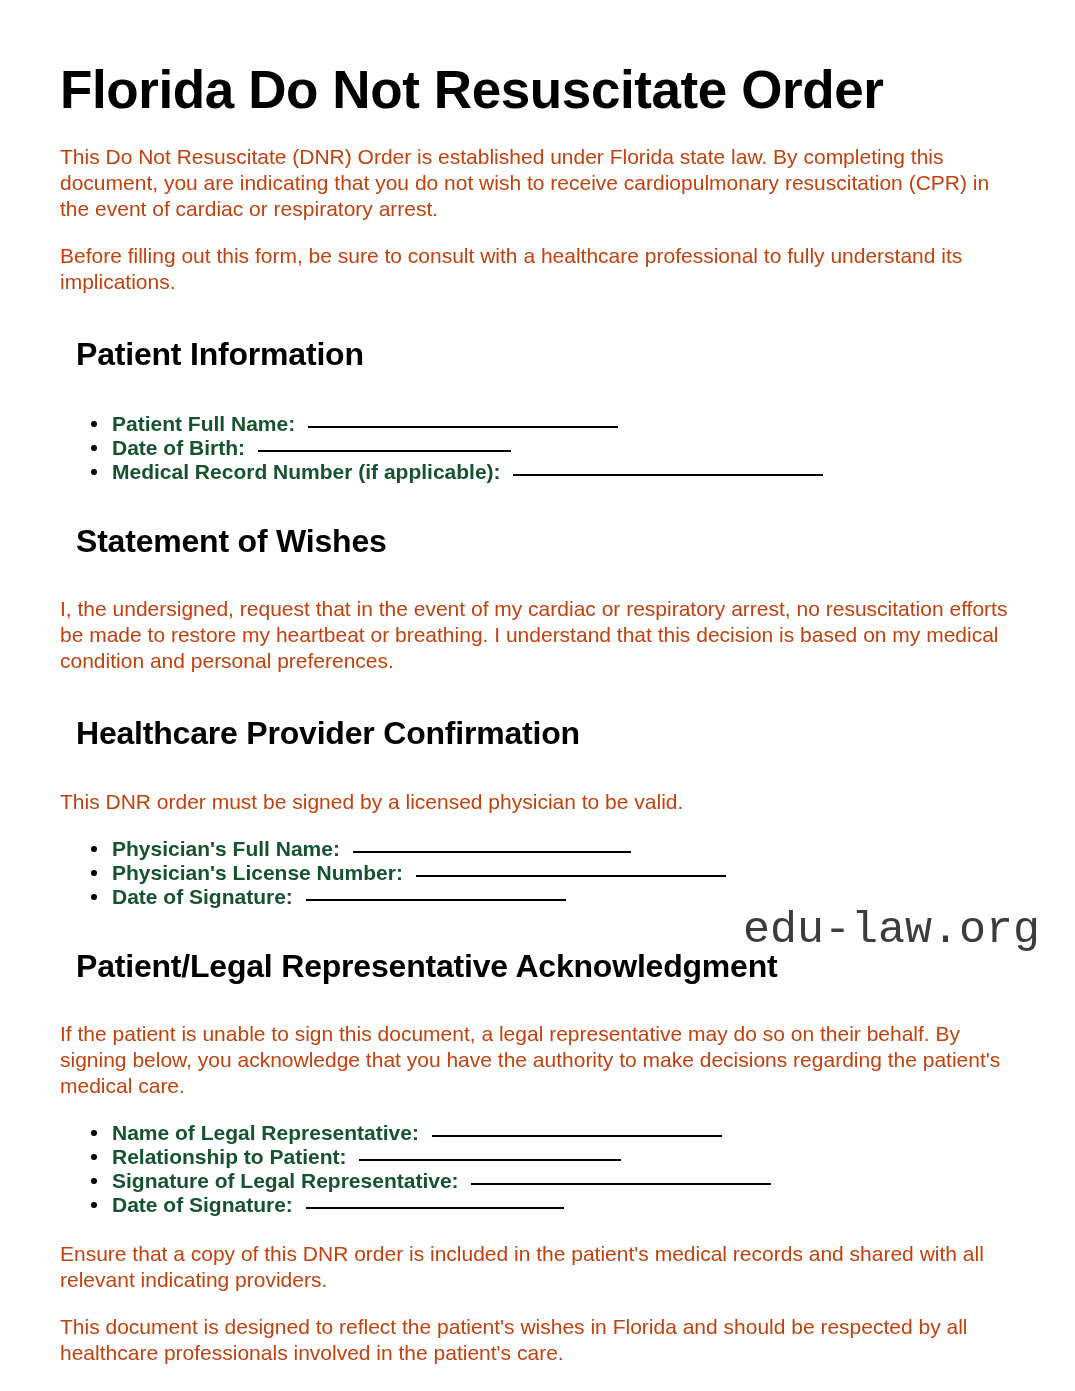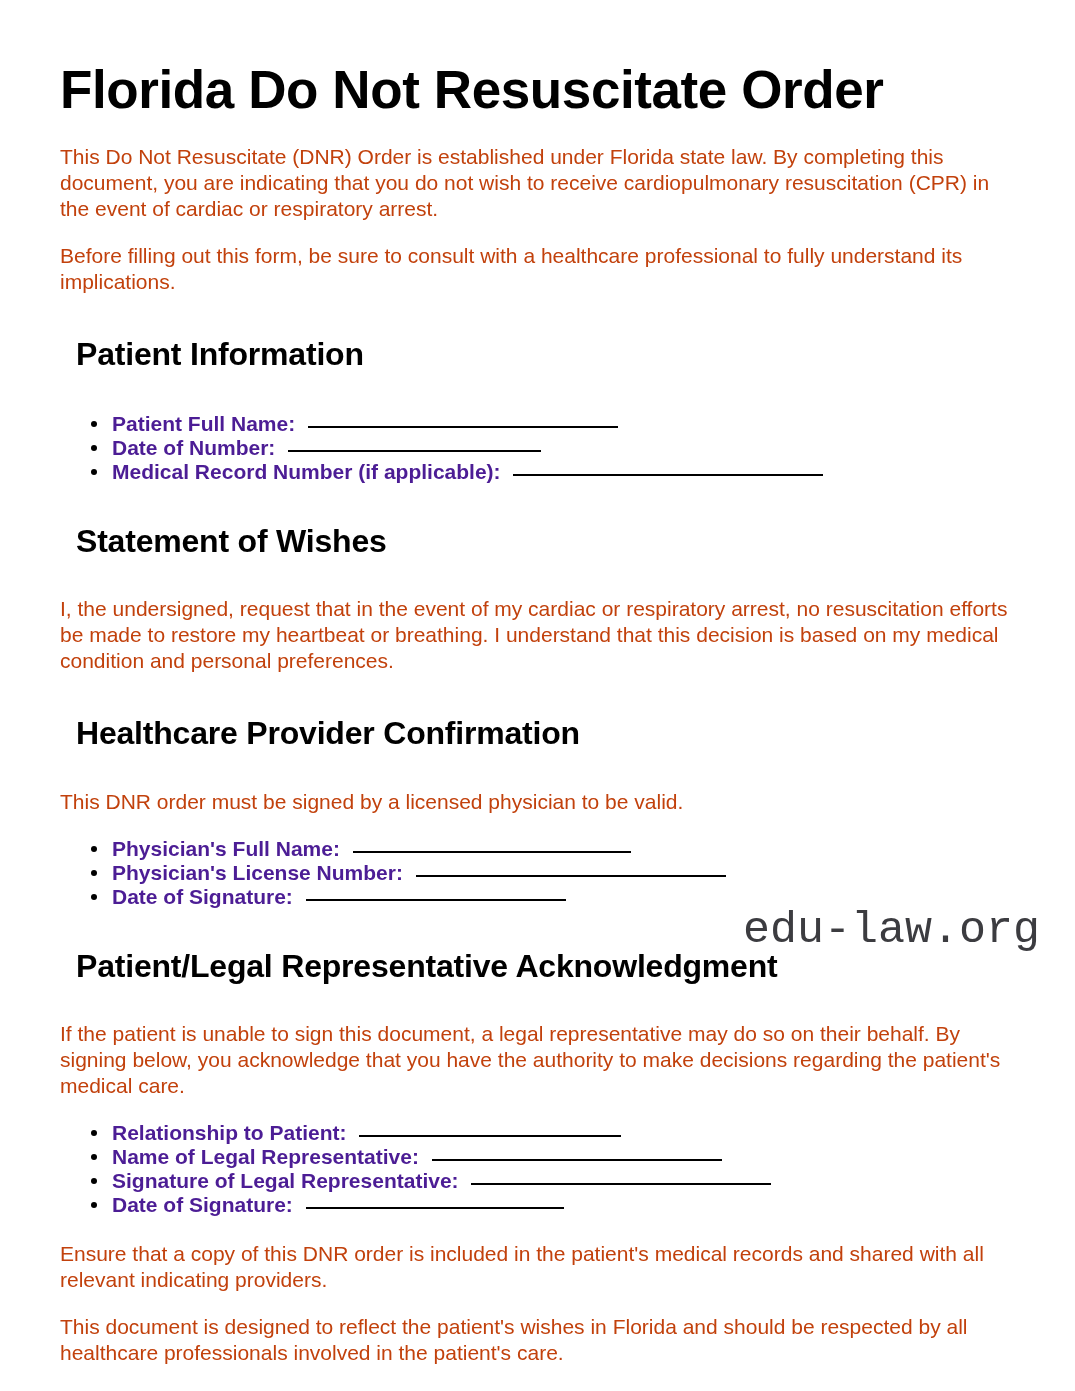--- a/index.html
+++ b/index.html
@@ -61,21 +61,21 @@
     margin: 0;
     padding: 0;
   }
   .bullet-list li {
     position: relative;
     font-size: 21px;
     font-weight: bold;
     line-height: 24px;
     padding-left: 52px;
     margin: 0;
-    color: #4c1d95;
+    color: #14532d;
     white-space: nowrap;
   }
   .bullet-list li .dot {
     position: absolute;
     left: 31px;
     top: 9px;
     width: 6px;
     height: 6px;
     border-radius: 50%;
     background: #000;
@@ -131,21 +131,21 @@
   <div class="sp-d"></div>
 
   <ul class="bullet-list">
     <li>
       <span class="dot"></span>
       <span>Patient Full Name:</span>
       <span class="fill-line" style="width:310px"></span>
     </li>
     <li>
       <span class="dot"></span>
-      <span>Date of Number:</span>
+      <span>Date of Birth:</span>
       <span class="fill-line" style="width:253px"></span>
     </li>
     <li>
       <span class="dot"></span>
       <span>Medical Record Number (if applicable):</span>
       <span class="fill-line" style="width:310px"></span>
     </li>
   </ul>
 
   <div class="sp-f"></div>
@@ -190,30 +190,30 @@
 
   <div class="sp-e"></div>
 
   <p class="body-par">If the patient is unable to sign this document, a legal representative may do so on their behalf. By signing below, you acknowledge that you have the authority to make decisions regarding the patient's medical care.</p>
 
   <div class="sp-g"></div>
 
   <ul class="bullet-list">
     <li>
       <span class="dot"></span>
+      <span>Name of Legal Representative:</span>
+      <span class="fill-line" style="width:290px"></span>
+    </li>
+    <li>
+      <span class="dot"></span>
       <span>Relationship to Patient:</span>
       <span class="fill-line" style="width:262px"></span>
     </li>
     <li>
       <span class="dot"></span>
-      <span>Name of Legal Representative:</span>
-      <span class="fill-line" style="width:290px"></span>
-    </li>
-    <li>
-      <span class="dot"></span>
       <span>Signature of Legal Representative:</span>
       <span class="fill-line" style="width:300px"></span>
     </li>
     <li>
       <span class="dot"></span>
       <span>Date of Signature:</span>
       <span class="fill-line" style="width:258px"></span>
     </li>
   </ul>
 

